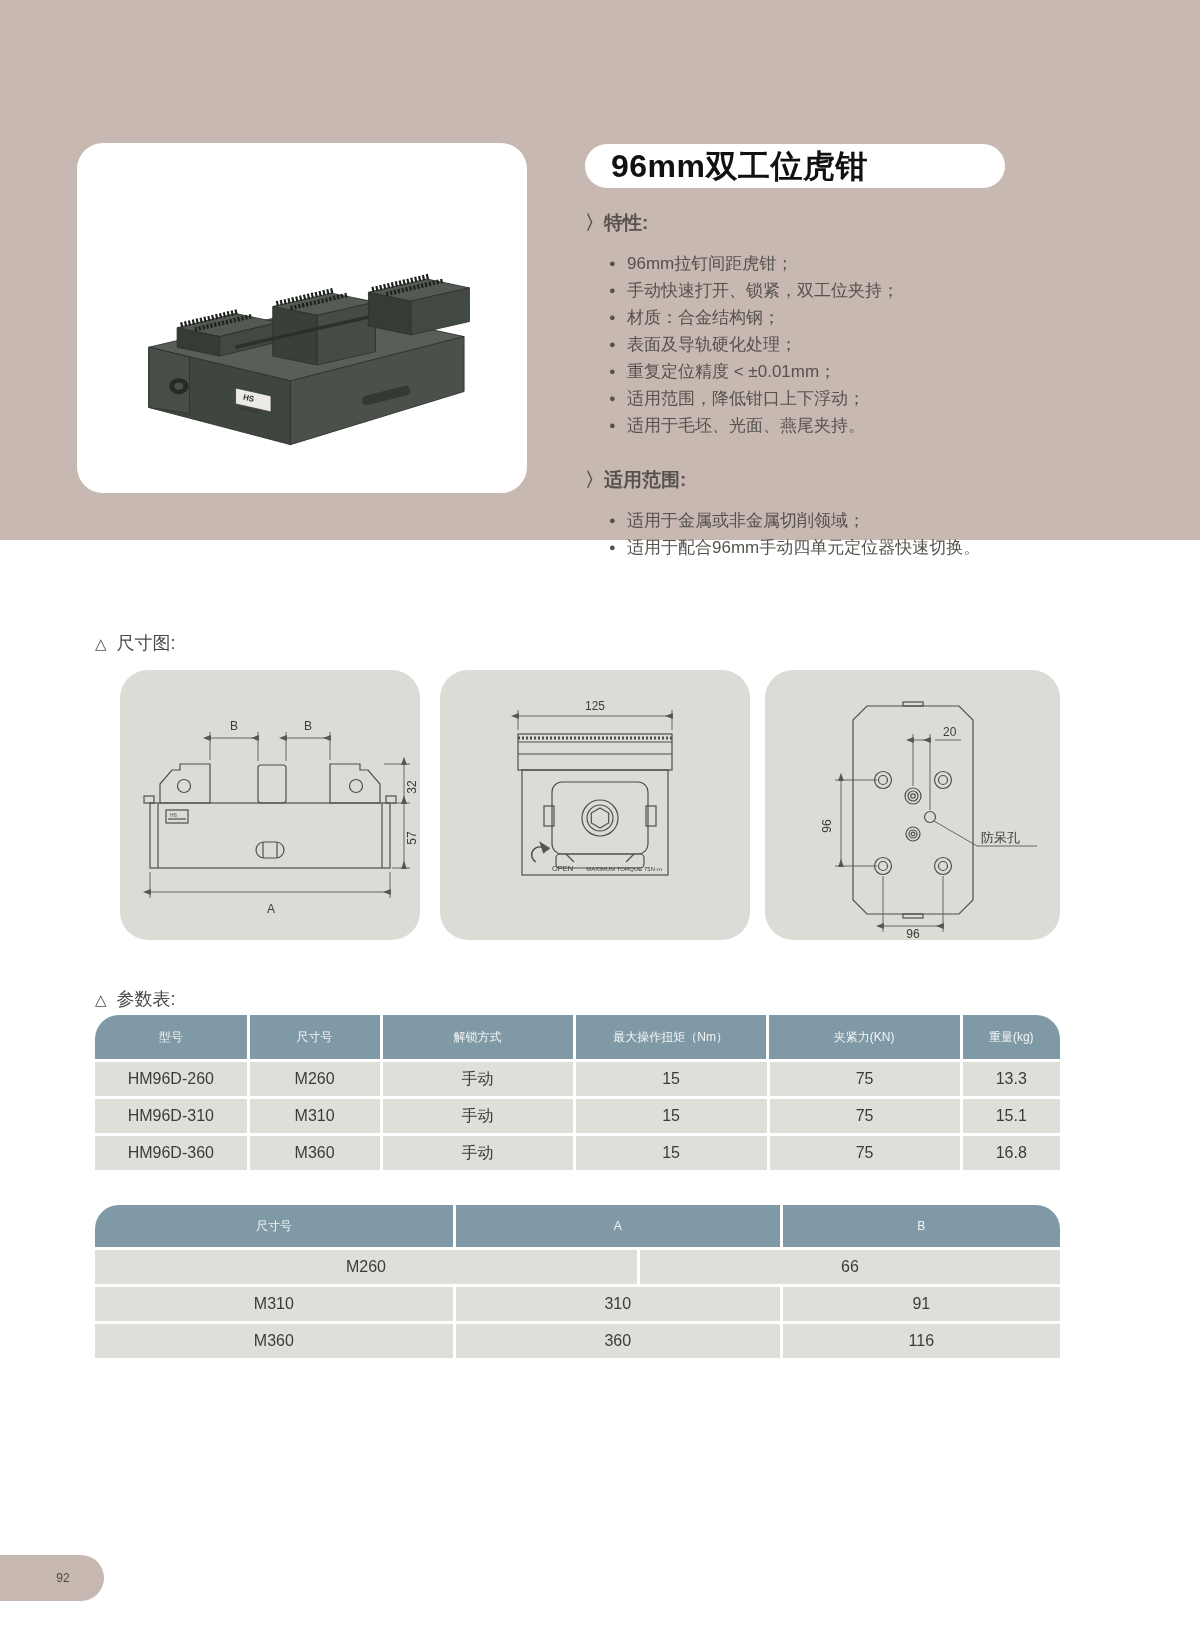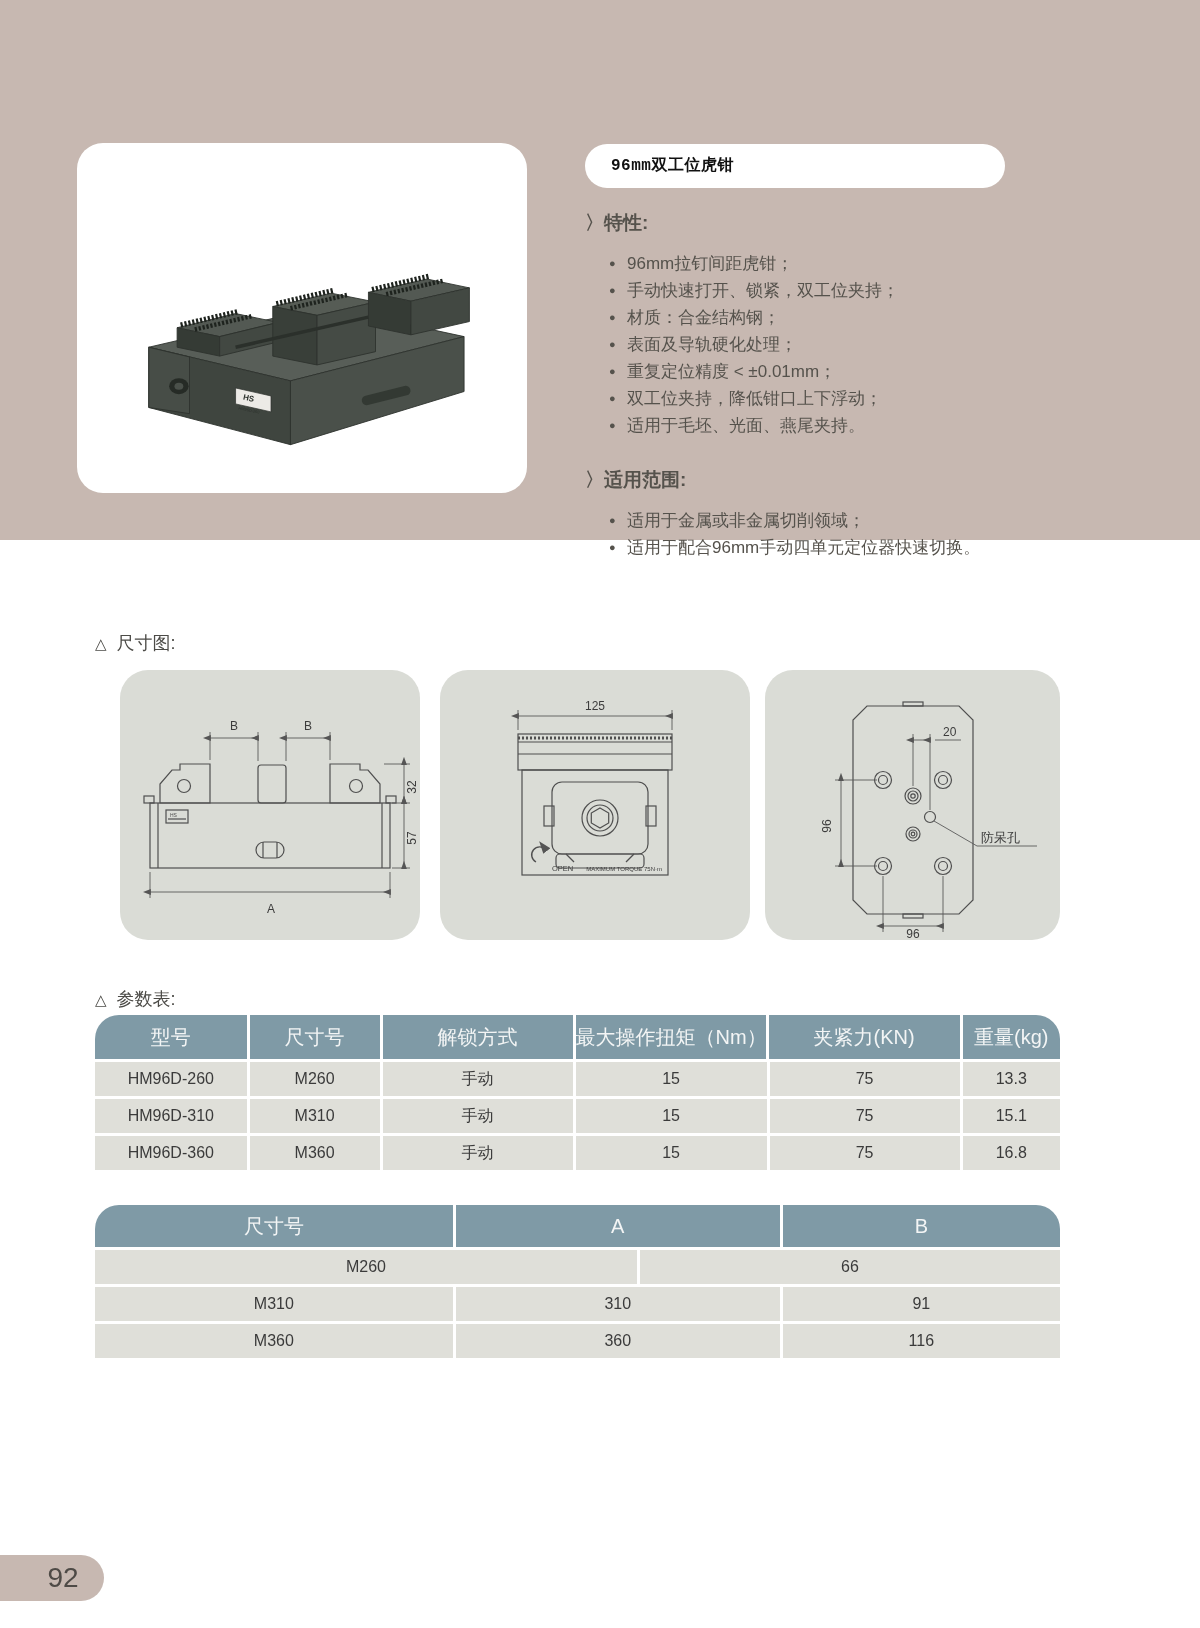--- a/index.html
+++ b/index.html
@@ -8,21 +8,21 @@
 
   
   .top-band{position:absolute;left:0;top:0;width:1200px;height:540px;background:#c7b8b1;}
 
   
   .product-card{position:absolute;left:77px;top:143px;width:450px;height:350px;background:#ffffff;border-radius:26px;}
   .product-card svg{position:absolute;left:22px;top:20px;}
 
   
   .title-pill{position:absolute;left:585px;top:144px;width:420px;height:44px;background:#ffffff;border-radius:22px;}
-  .title-pill span{display:block;padding-left:26px;line-height:44px;font-size:16px;font-weight:bold;color:#111111;letter-spacing:.5px;font-family:Liberation Mono, monospace;}
+  .title-pill span{display:block;padding-left:26px;line-height:44px;font-size:32px;font-weight:bold;color:#111111;letter-spacing:.5px;}
 
   
   .right-col{position:absolute;left:585px;top:210px;width:580px;color:#55524c;}
   .sec-heading{font-size:19px;color:#55524c;margin:0 0 14px 0;font-weight:bold;}
   ul.feat{list-style:none;margin:0 0 0 0;padding:0 0 0 24px;}
   ul.feat li{position:relative;font-size:17px;line-height:27px;color:#55524c;padding-left:18px;}
   ul.feat li .dot{position:absolute;left:0;top:0;font-size:11px;line-height:27px;color:#55524c;}
   .apps-heading{margin-top:28px;}
 
   
@@ -36,33 +36,33 @@
   .panel-1{left:120px;width:300px;}
   .panel-2{left:440px;width:310px;}
   .panel-3{left:765px;width:295px;}
 
   
   .ptable{position:absolute;left:95px;width:965px;}
   .t1{top:1015px;}
   .t2{top:1205px;}
   .trow{display:flex;gap:3px;}
   .trow + .trow{margin-top:3px;}
-  .thead .cell{background:#7f9aa6;color:#f3f5f5;height:44px;line-height:44px;font-size:20px;}
+  .thead .cell{background:#7f9aa6;color:#f3f5f5;height:44px;line-height:44px;font-size:12px;}
   .t2 .thead .cell{height:42px;line-height:42px;}
   .thead .cell:first-child{border-top-left-radius:24px;}
   .thead .cell:last-child{border-top-right-radius:24px;}
   .tbody-row .cell{background:#dfdfd9;color:#3b3b3b;height:34px;line-height:34px;font-size:16px;}
   .cell{flex-basis:0;text-align:center;white-space:nowrap;overflow:hidden;}
   .t1 .c0{flex-grow:154;} .t1 .c1{flex-grow:132;} .t1 .c2{flex-grow:193;}
   .t1 .c3{flex-grow:194;} .t1 .c4{flex-grow:193;} .t1 .c5{flex-grow:99;}
   .t2 .c0{flex-grow:360;} .t2 .c1{flex-grow:326;} .t2 .c2{flex-grow:279;}
 
   
   .page-pill{position:absolute;left:0;top:1555px;width:104px;height:46px;background:#c7b8b1;border-radius:0 23px 23px 0;}
-  .page-pill span{display:block;text-align:center;padding-left:22px;line-height:46px;font-size:28px;color:#4e4a46;}
+  .page-pill span{display:block;text-align:center;padding-left:22px;line-height:46px;font-size:12px;color:#4e4a46;}
 
   
   svg text{font-family:"Liberation Sans",sans-serif;}
   .dimtext{fill:#3c3c3c;font-size:12px;}
   .smalltext{fill:#3c3c3c;}
 </style>
 </head>
 <body>
 
 <div class="page">
@@ -115,21 +115,21 @@
   </div>
 
   <div class="right-col">
     <h3 class="sec-heading">〉特性:</h3>
     <ul class="feat">
       <li><span class="dot">●</span><span>96mm拉钉间距虎钳；</span></li>
       <li><span class="dot">●</span><span>手动快速打开、锁紧，双工位夹持；</span></li>
       <li><span class="dot">●</span><span>材质：合金结构钢；</span></li>
       <li><span class="dot">●</span><span>表面及导轨硬化处理；</span></li>
       <li><span class="dot">●</span><span>重复定位精度 &lt; ±0.01mm；</span></li>
-      <li><span class="dot">●</span><span>双工位夹持，降低钳口上下浮动；</span></li>
+      <li><span class="dot">●</span><span>适用范围，降低钳口上下浮动；</span></li>
       <li><span class="dot">●</span><span>适用于毛坯、光面、燕尾夹持。</span></li>
     </ul>
     <h3 class="sec-heading apps-heading">〉适用范围:</h3>
     <ul class="feat">
       <li><span class="dot">●</span><span>适用于金属或非金属切削领域；</span></li>
       <li><span class="dot">●</span><span>适用于配合96mm手动四单元定位器快速切换。</span></li>
     </ul>
   </div>
 
   <div class="sec-label label-dims">

